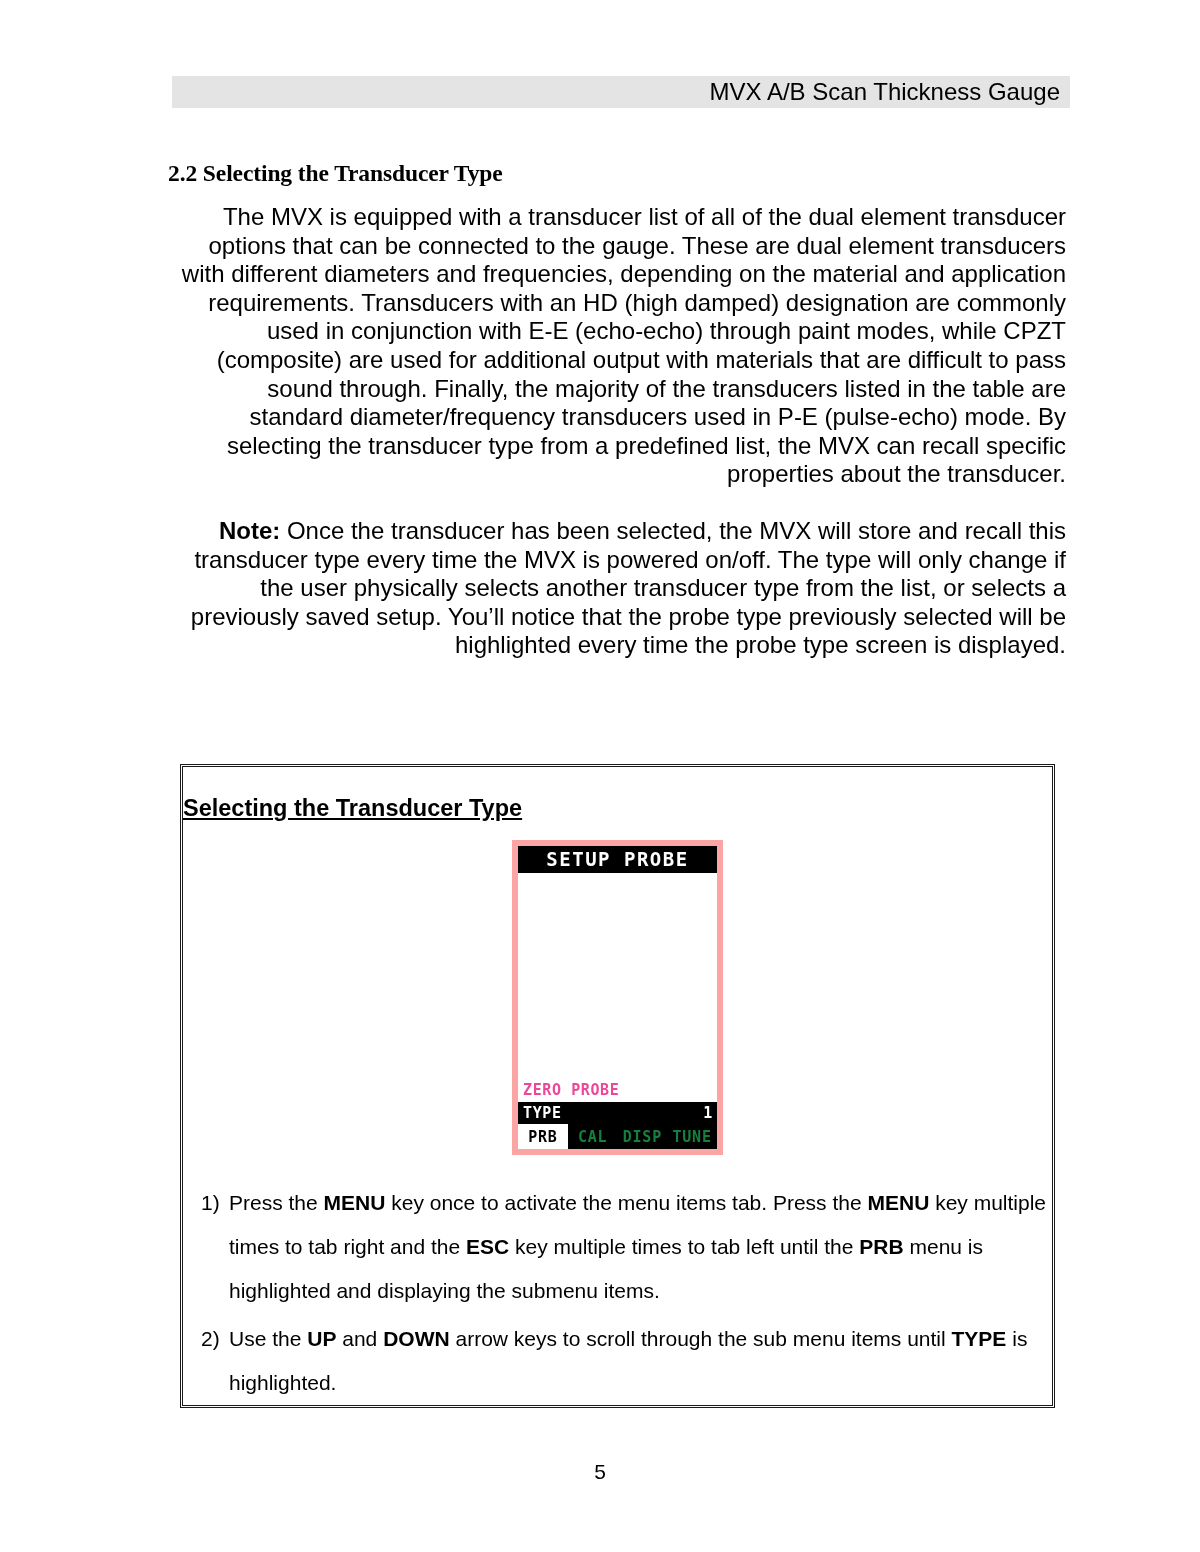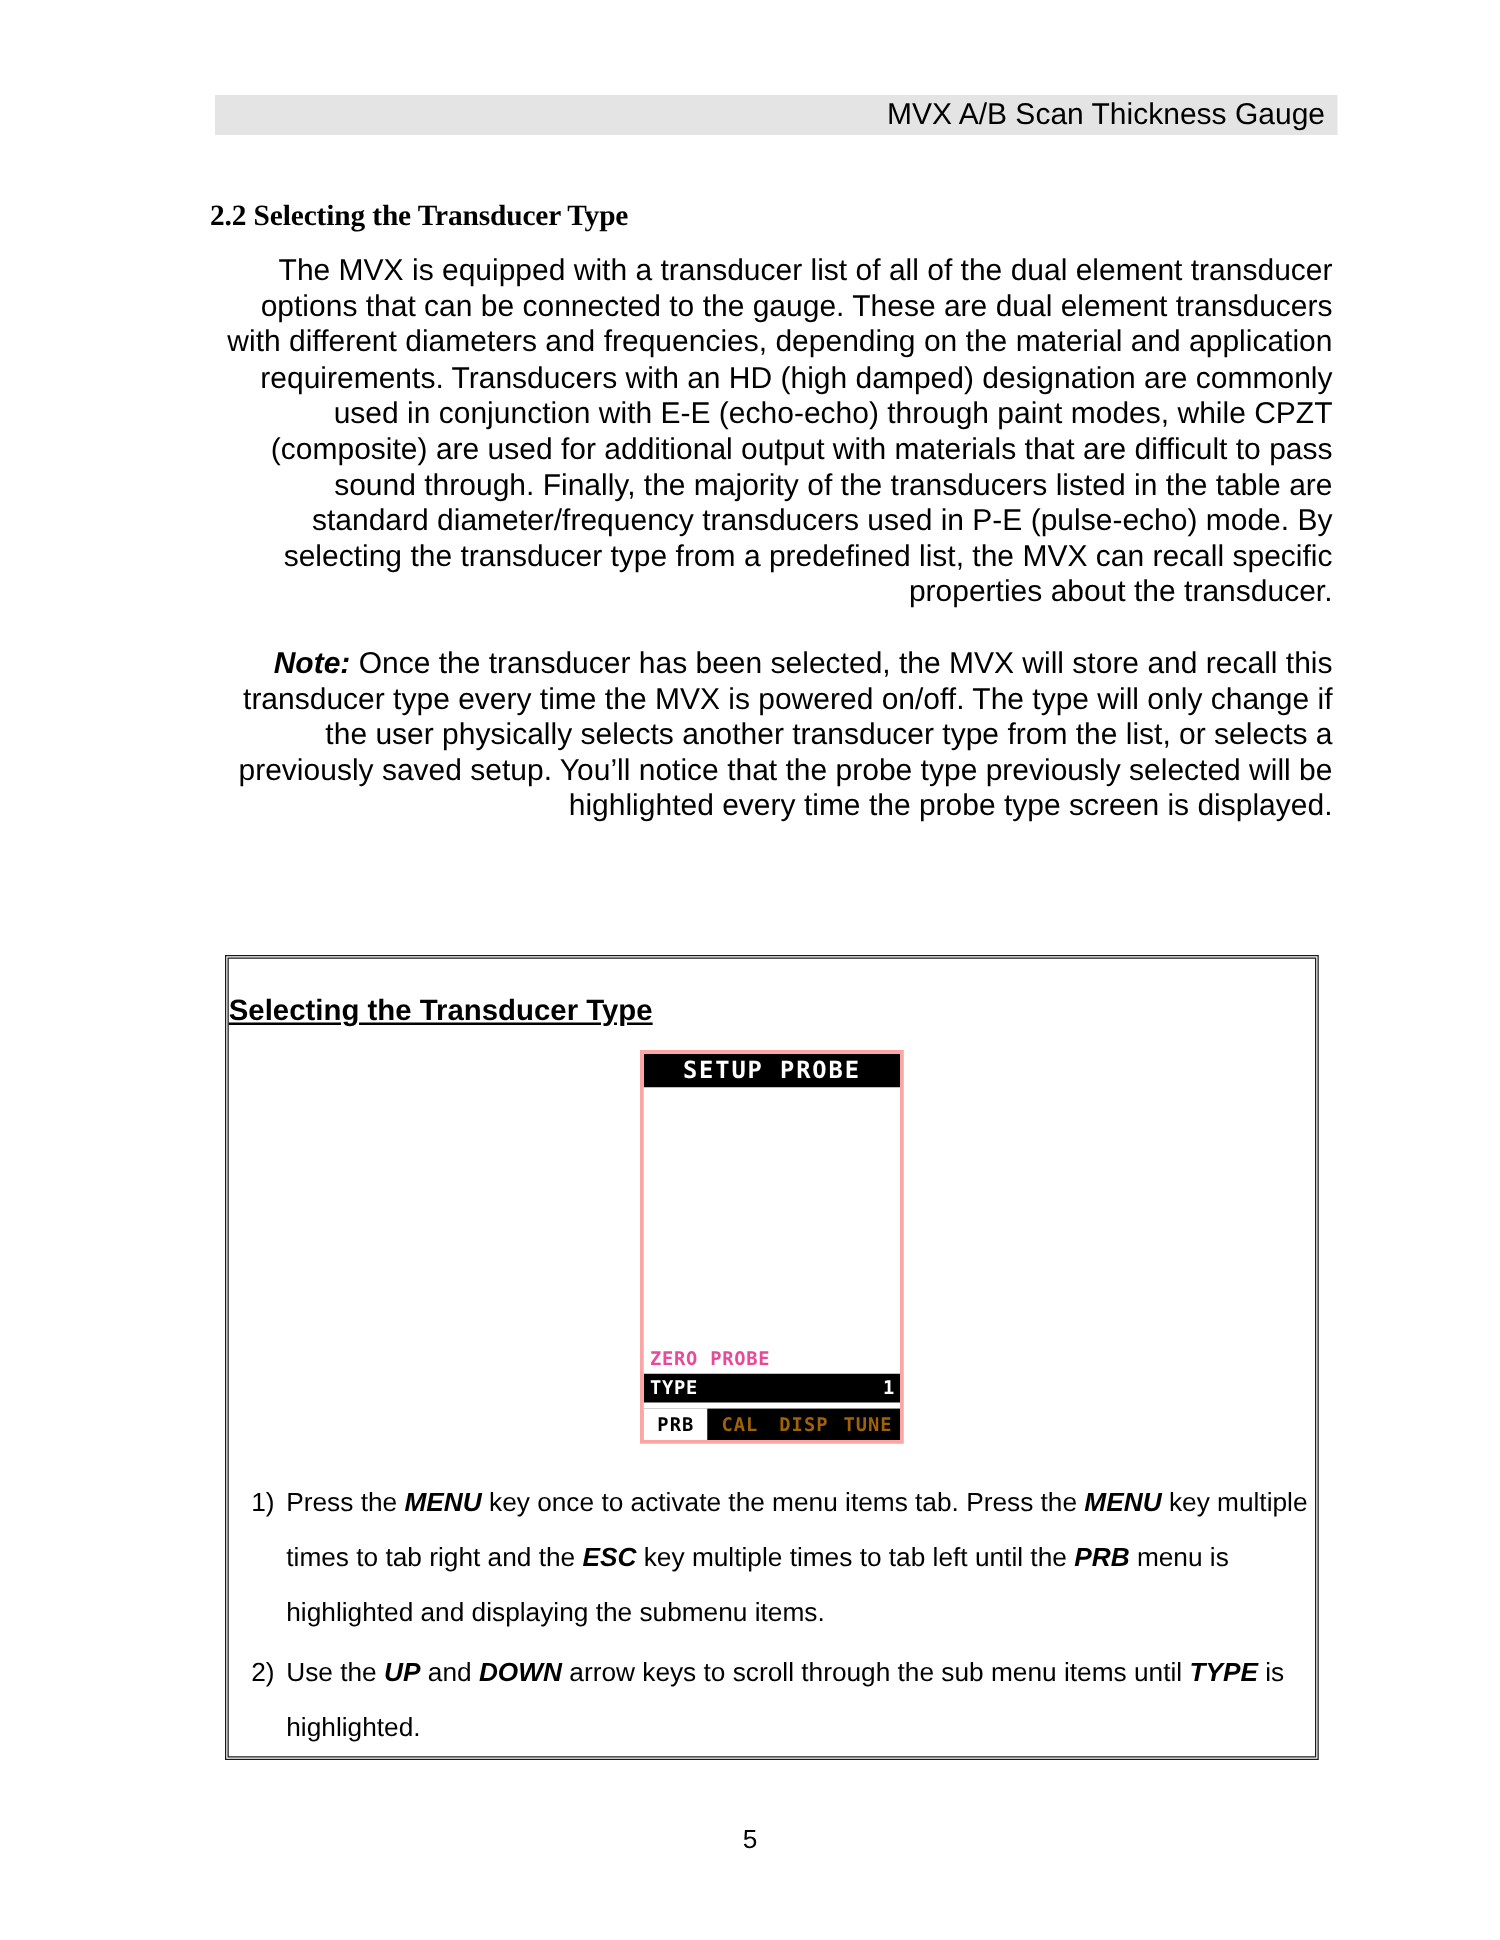--- a/index.html
+++ b/index.html
@@ -57,21 +57,21 @@
 
   p.body-text {
     margin: 0;
     font-size: 24px;
     line-height: 28.6px;
     text-align: right;
   }
 
   p.spaced-top { margin-top: 28px; }
 
-  .b { font-weight: bold; font-style: italic; }
+  .b { font-weight: bold; }
 
   
   .figure-box {
     position: absolute;
     left: 180px;
     top: 764px;
     width: 875px;
     height: 644px;
     border: 3px double #1a1a1a;
     box-sizing: border-box;
@@ -89,21 +89,21 @@
   
   .lcd-wrap {
     display: flex;
     justify-content: center;
     margin-top: 18px;
   }
   .lcd {
     width: 211px;
     height: 315px;
     background: #ffffff;
-    border: 3px solid #fca5a5;
+    border: 6px solid #fca5a5;
     box-sizing: border-box;
     position: relative;
     font-family: "DejaVu Sans Mono", monospace;
     overflow: hidden;
   }
   .lcd-titlebar {
     background: #000000;
     color: #ffffff;
     text-align: center;
     font-size: 19px;
@@ -140,21 +140,21 @@
     bottom: 0;
     width: 100%;
     height: 25px;
     background: #000000;
     display: flex;
     align-items: stretch;
     box-sizing: border-box;
   }
   .lcd-tab {
     flex: 1;
-    color: #a16207;
+    color: #15803d;
     background: #000000;
     font-size: 15px;
     font-weight: bold;
     letter-spacing: 0.8px;
     display: flex;
     align-items: center;
     justify-content: center;
   }
   .lcd-tab.active {
     color: #000000;

